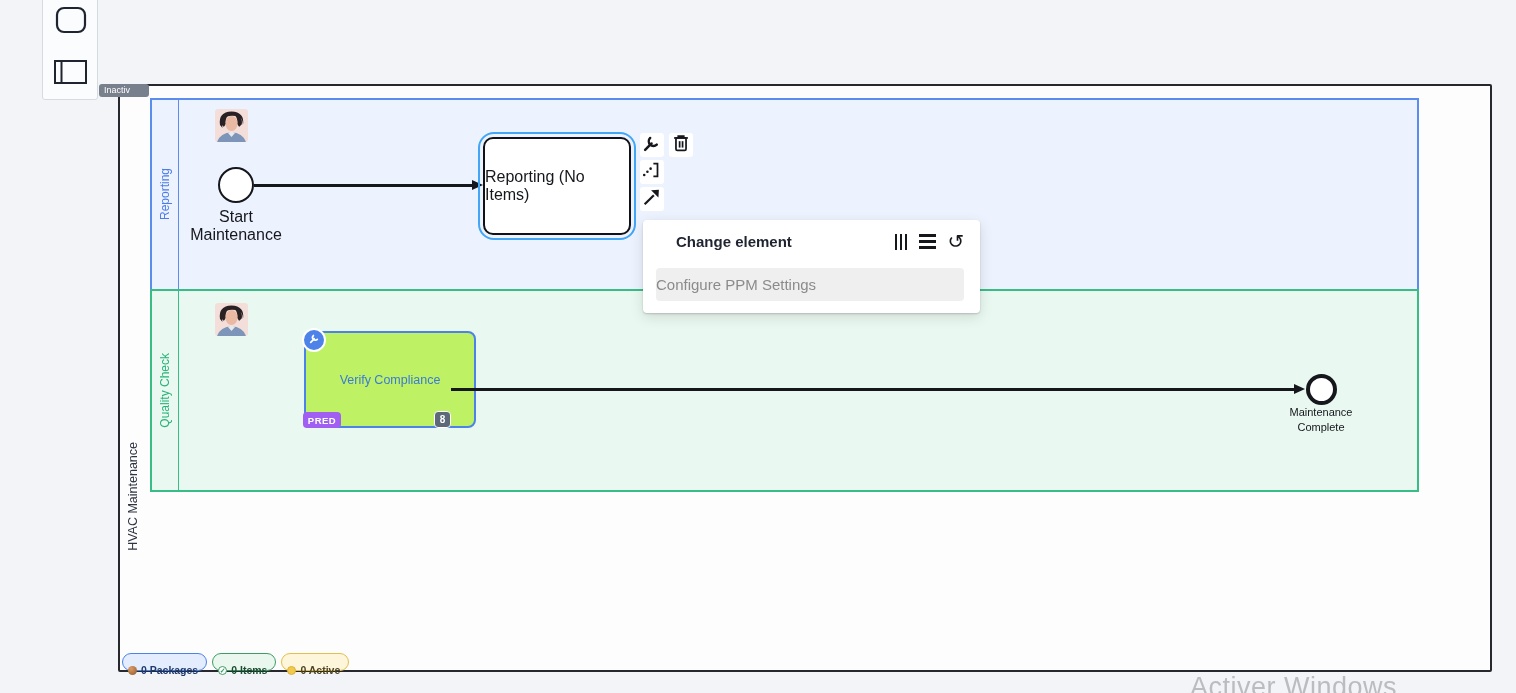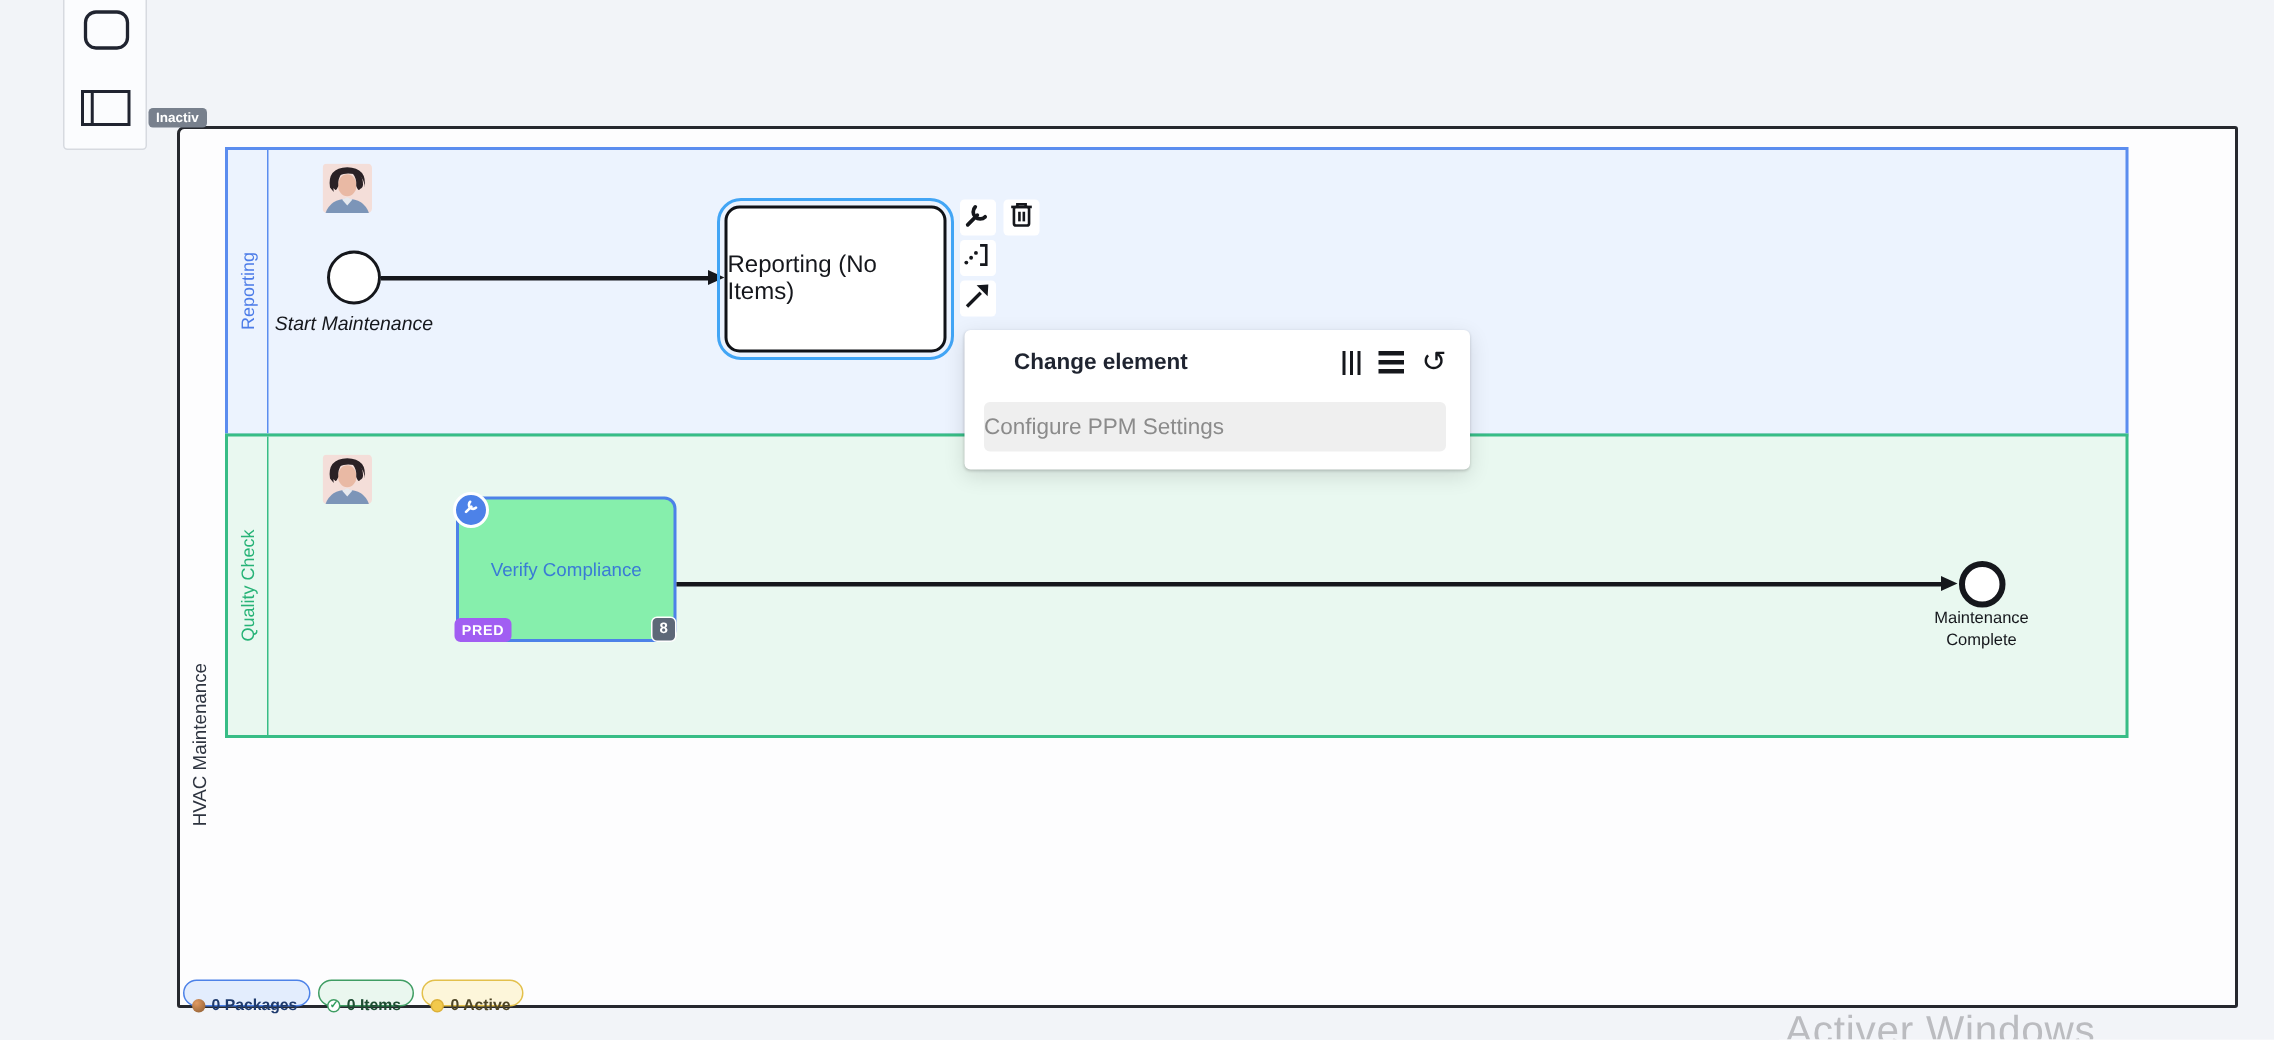--- a/index.html
+++ b/index.html
@@ -8,22 +8,22 @@
 
   
   .palette { position:absolute; left:42px; top:-8px; width:56px; height:108px;
              background:#fbfcfe; border:1px solid #d7dae0; border-radius:3px; }
   .palette-entry { position:absolute; left:11px; width:34px; height:30px; display:flex;
                    align-items:center; justify-content:center; cursor:pointer; }
   .palette-entry.e1 { top:14px; }
   .palette-entry.e2 { top:66px; }
 
   
-  .tooltip { position:absolute; left:99px; top:72px; z-index:30; background:#78808d; color:#fff;
-             font-size:9px; font-weight:bold; padding:1px 5px 2px 5px; border-radius:3px; }
+  .tooltip { position:absolute; left:99px; top:84px; z-index:30; background:#78808d; color:#fff;
+             font-size:9px; font-weight:normal; padding:1px 19px 2px 5px; border-radius:3px; }
 
   
   .canvas { position:absolute; left:118px; top:84px; width:1374px; height:588px;
             background:#fdfdfe; border:2px solid #26282e; border-radius:5px 2px 2px 2px; }
 
   .pool-label { position:absolute; left:2px; top:230px; width:22px; height:360px;
                 display:flex; align-items:center; justify-content:center; }
   .vtext { writing-mode:vertical-rl; transform:rotate(180deg); white-space:nowrap; }
   .pool-label .vtext { font-size:12.5px; color:#2e3440; }
 
@@ -40,21 +40,21 @@
 
   
   .avatar { position:absolute; width:33px; height:33px; border-radius:3px; overflow:hidden; }
   .avatar1 { left:95px; top:23px; }
   .avatar2 { left:95px; top:217px; }
 
   
   .start-event { position:absolute; left:98px; top:81px; width:36px; height:36px;
                  border:2.5px solid #15171c; border-radius:50%; background:#fff; cursor:pointer; }
   .start-label { position:absolute; left:56px; top:122px; width:120px; text-align:center;
-                 font-size:13px; color:#15171c;font-style:italic; }
+                 font-size:16px; color:#15171c; }
 
   .flow-line { position:absolute; height:2.5px; background:#15171c; }
   .flow1-line { left:134px; top:98px; width:219px; }
   .flow1-head { position:absolute; left:352px; top:93.5px; width:0; height:0;
                 border-top:5.5px solid transparent; border-bottom:5.5px solid transparent;
                 border-left:11px solid #15171c; }
   .flow2-line { left:331px; top:302px; width:844px; }
   .flow2-head { position:absolute; left:1174px; top:297.5px; width:0; height:0;
                 border-top:5.5px solid transparent; border-bottom:5.5px solid transparent;
                 border-left:11px solid #15171c; }
@@ -84,22 +84,22 @@
   .icon-columns span { width:2.5px; height:16px; background:#15171c; display:block; }
   .icon-burger { display:flex; flex-direction:column; gap:3px; cursor:pointer; }
   .icon-burger span { width:17px; height:2.8px; background:#15171c; display:block; }
   .icon-undo { font-size:19px; color:#15171c; line-height:16px; cursor:pointer;
                transform:scaleX(1.05); }
   .popup-option { position:absolute; left:13px; top:48px; width:308px; height:33px;
                   background:#efefef; border-radius:4px; display:flex; align-items:center;
                   font-size:15px; color:#8b8b8b; cursor:pointer; }
 
   
-  .task-verify { position:absolute; left:184px; top:245px; width:147px; height:97px;
-                 background:#86efac; border:2px solid #4d82e8; border-radius:8px;
+  .task-verify { position:absolute; left:184px; top:245px; width:172px; height:97px;
+                 background:#bef264; border:2px solid #4d82e8; border-radius:8px;
                  display:flex; align-items:center; justify-content:center;
                  font-size:12.5px; color:#3a7bd5; cursor:pointer; }
   .verify-clock-badge { position:absolute; left:182px; top:242px; width:24px; height:24px;
                         background:#4d82e8; border:2px solid #fff; border-radius:50%;
                         display:flex; align-items:center; justify-content:center; }
   .badge-pred { position:absolute; left:183px; top:326px; width:38px; height:16px;
                 background:#a15ef2; border-radius:4px; color:#fff; font-size:9.5px;
                 font-weight:bold; letter-spacing:.5px; display:flex; align-items:center;
                 justify-content:center; }
   .badge-count { position:absolute; left:314px; top:325px; width:17px; height:17px;

